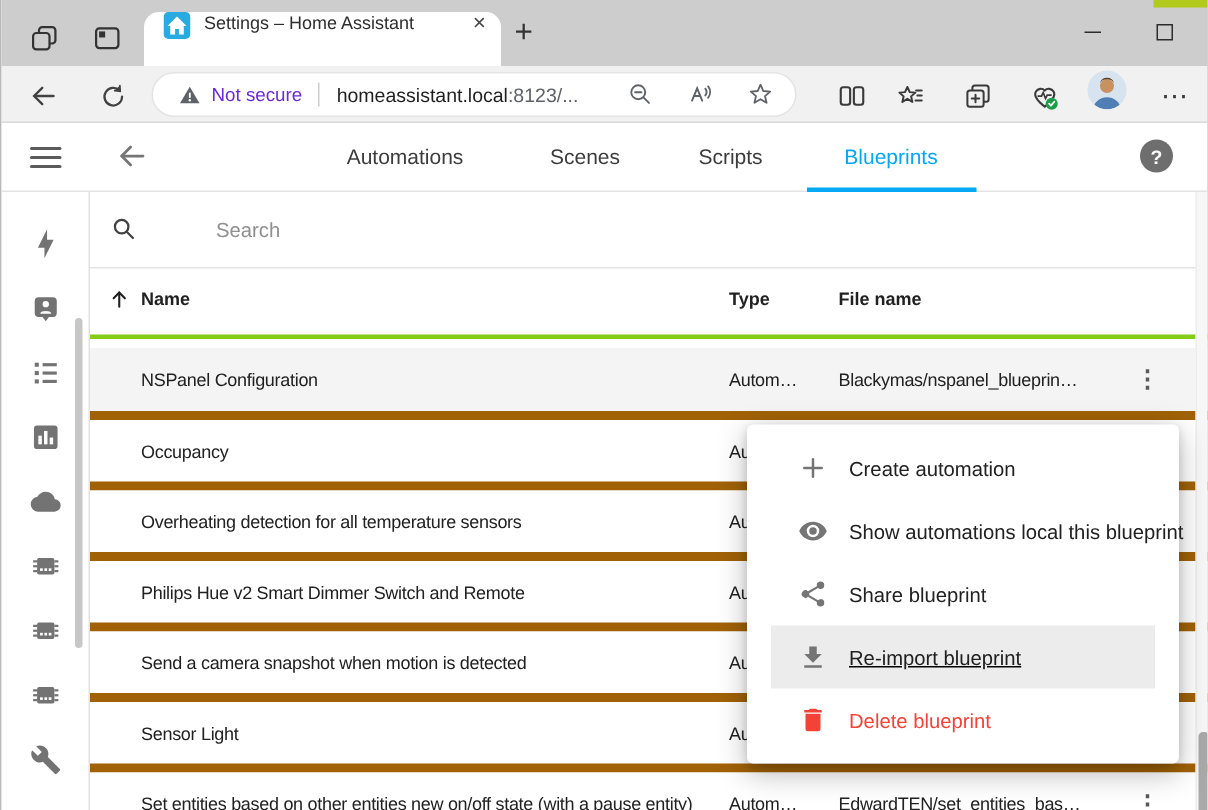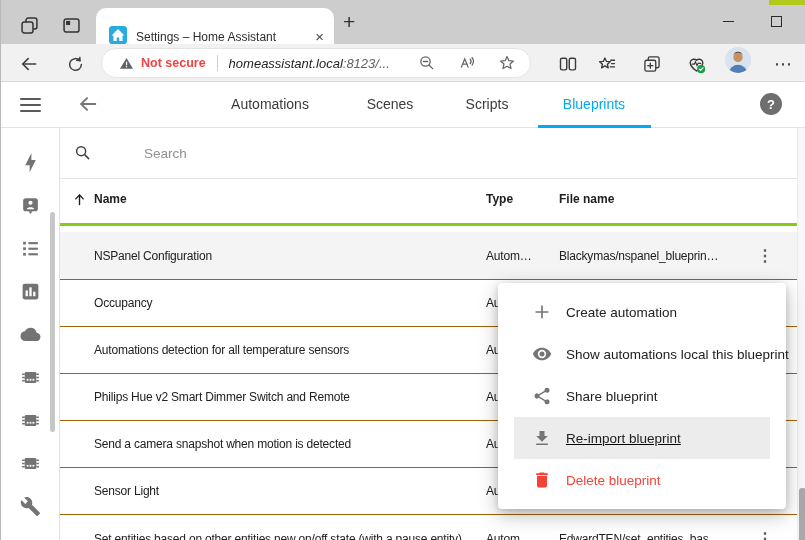--- a/index.html
+++ b/index.html
@@ -7,40 +7,40 @@
   body{font-family:"Liberation Sans","DejaVu Sans",sans-serif; background:#888;}
   #screen{position:relative; width:805px; height:540px; background:#fff; overflow:hidden;
           border-left:1px solid #b9b9b9;}
   svg{display:block;}
 
   
   .tabstrip{position:absolute; left:0; top:0; width:805px; height:44px; background:#cdcdcd;}
   .sliver{position:absolute; left:768px; top:0; width:37px; height:5px; background:#b2ca1b;}
   .ts-btn{position:absolute; top:14px; width:22px; height:22px; background:none; border:none; cursor:pointer;}
   .tab{position:absolute; left:95px; top:8px; width:238px; height:36px; background:#fff;
-       border-radius:10px 10px 0 0; display:flex; align-items:flex-end; padding:0 10px 0 13px;}
+       border-radius:10px 10px 0 0; display:flex; align-items:flex-start; padding:0 10px 0 13px;}
   .tab-title{font-size:12px; color:#2e2e2e; margin-left:9px; flex:1; white-space:nowrap; overflow:hidden;}
   .tab-close{font-size:15px; color:#4a4a4a; background:none; border:none; cursor:pointer; line-height:1;}
   .newtab{position:absolute; left:342px; top:10px; font-size:21px; font-weight:300; color:#333;
           background:none; border:none; cursor:pointer;}
   .winbtn{position:absolute; top:10px; width:30px; height:22px; background:none; border:none; cursor:pointer;
           display:flex; align-items:center; justify-content:center;}
   .min-glyph{width:11px; height:0; border-top:1.6px solid #2c2c2c;}
   .max-glyph{width:11px; height:11px; border:1.4px solid #2c2c2c;}
 
   
   .toolbar{position:absolute; left:0; top:44px; width:805px; height:38px; background:#f1f1f1;
            border-bottom:1px solid #dadada;}
   .tb-btn{position:absolute; top:8px; width:24px; height:24px; background:none; border:none; cursor:pointer;
           display:flex; align-items:center; justify-content:center;}
   .omnibox{position:absolute; left:100px; top:4px; width:430px; height:30px; background:#fff;
            border:1px solid #e4e4e4; border-radius:15px; display:flex; align-items:center; padding:0 14px 0 17px;}
-  .sec-label{font-size:12.5px; color:#ef4444; margin-left:7px; white-space:nowrap;font-weight:bold;}
+  .sec-label{font-size:12.5px; color:#6d28d9; margin-left:7px; white-space:nowrap;}
   .om-div{width:1px; height:16px; background:#cdcdcd; margin:0 11px;}
-  .url{font-size:13px; white-space:nowrap; overflow:hidden;font-style:italic;}
+  .url{font-size:13px; white-space:nowrap; overflow:hidden;}
   .url .host{color:#1f1f1f;}
   .url .path{color:#5f6368;}
   .om-ic{background:none; border:none; cursor:pointer; margin-left:22px; display:flex; align-items:center;}
   .spacer{flex:1;}
   .avatar{position:absolute; left:724px; top:3px; width:26px; height:26px; border-radius:50%;
           overflow:hidden; border:none; padding:0; cursor:pointer; background:#d7e4ef;}
 
   
   .ha-header{position:absolute; left:0; top:82px; width:805px; height:46px; background:#fff;
              border-bottom:1px solid #e3e3e3;}
@@ -65,21 +65,21 @@
   
   .content{position:absolute; left:59px; top:128px; width:746px; height:412px; background:#fff; overflow:hidden;}
   .searchrow{position:absolute; left:0; top:0; width:746px; height:51px; border-bottom:1px solid #e4e4e4;
              display:flex; align-items:center; padding-left:14px;gap:40px;}
   .search-input{border:none; outline:none; font-size:13.5px; color:#212121; margin-left:12px; width:600px;
                 font-family:inherit; background:transparent;}
   .search-input::placeholder{color:#8f8f8f;}
   .headrow{position:absolute; left:0; top:45px; width:746px; height:53px; border-bottom:3px solid #84cc16;}
   .col-h{position:absolute; top:0; height:53px; line-height:53px; font-size:12px; font-weight:bold; color:#212121; white-space:nowrap;}
   .sort-ic{position:absolute; left:12px; top:19px; cursor:pointer;}
-  .row{position:absolute; left:0; width:746px; border-bottom:1px solid #a16207; cursor:pointer; background:#fff;}
+  .row{position:absolute; left:0; width:746px; border-bottom:6px solid #a16207; cursor:pointer; background:#fff;}
   .row.hl{background:#f4f4f4;}
   .cell{position:absolute; top:50%; transform:translateY(-50%); font-size:12px; color:#212121;
         letter-spacing:-0.2px; white-space:nowrap;}
   .c-name{left:34px;}
   .c-type{left:426px;}
   .c-file{left:499px;}
   .kebab{position:absolute; left:693px; top:50%; transform:translateY(-50%); width:24px; height:28px;
          background:none; border:none; cursor:pointer; font-size:16px; font-weight:bold; color:#5a5a5a;}
   .v-scroll{position:absolute; right:0; top:0; width:9px; height:412px; background:#f7f7f7; border-left:1px solid #ededed;}
   .v-thumb{position:absolute; left:1px; top:360px; width:7px; height:60px; background:#a9a9a9; border-radius:3px; cursor:pointer;}
@@ -365,21 +365,21 @@
       <span class="cell c-type">Autom…</span>
       <span class="cell c-file">Blackymas/nspanel_blueprin…</span>
       <button class="kebab">⋮</button>
     </div>
     <div class="row" style="top:152px; height:47px;">
       <span class="cell c-name">Occupancy</span>
       <span class="cell c-type">Autom…</span>
       <button class="kebab">⋮</button>
     </div>
     <div class="row" style="top:199px; height:47px;">
-      <span class="cell c-name">Automations detection for all temperature sensors</span>
+      <span class="cell c-name">Overheating detection for all temperature sensors</span>
       <span class="cell c-type">Autom…</span>
       <button class="kebab">⋮</button>
     </div>
     <div class="row" style="top:246px; height:47px;">
       <span class="cell c-name">Philips Hue v2 Smart Dimmer Switch and Remote</span>
       <span class="cell c-type">Autom…</span>
       <button class="kebab">⋮</button>
     </div>
     <div class="row" style="top:293px; height:47px;">
       <span class="cell c-name">Send a camera snapshot when motion is detected</span>

